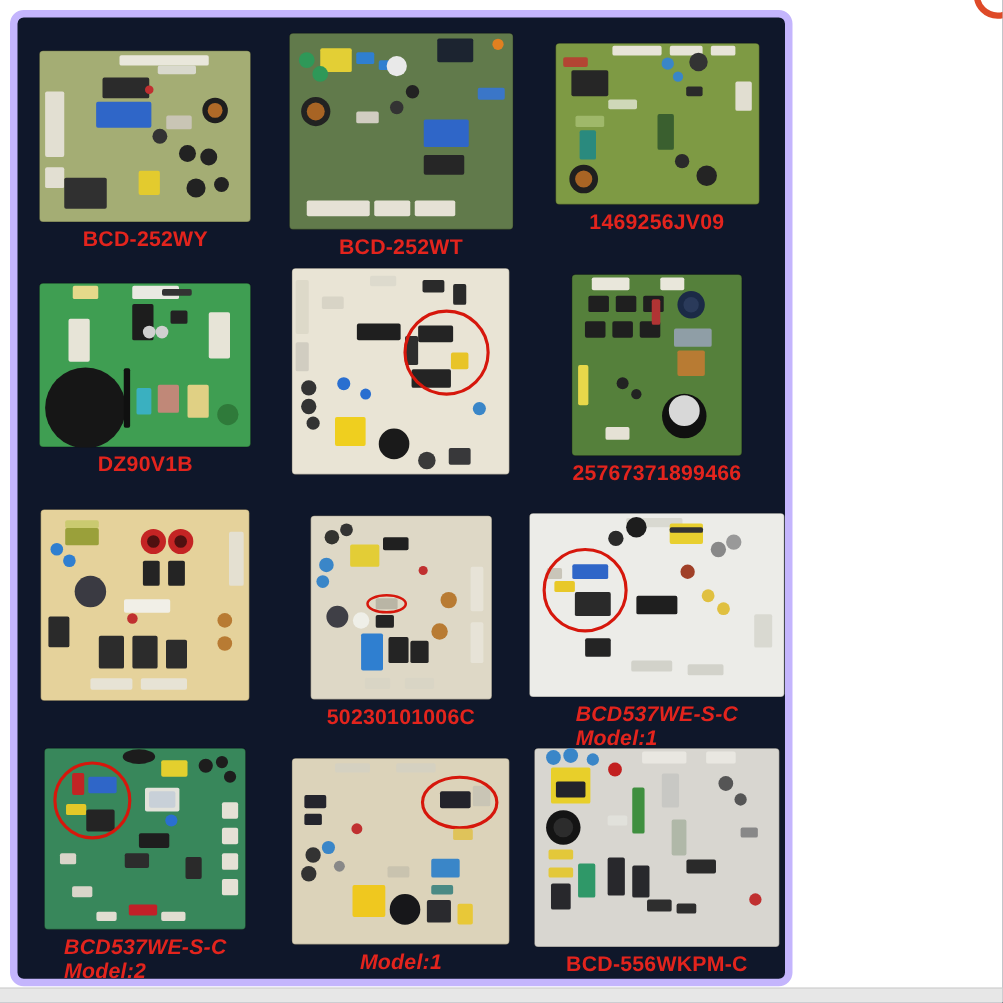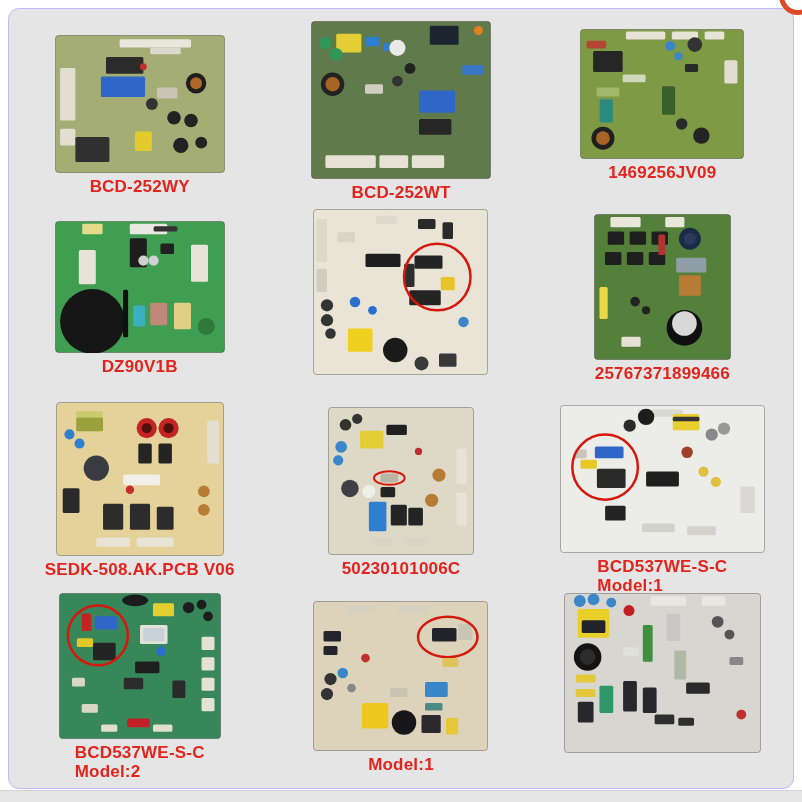--- a/index.html
+++ b/index.html
@@ -1,20 +1,20 @@
 <!DOCTYPE html>
 <html style="--label-color: #e3241d;"><head>
 <meta charset="utf-8">
 <style>
   html,body{margin:0;padding:0;width:802px;height:802px;background:#ffffff;overflow:hidden;}
   body{position:relative;font-family:"Liberation Sans",sans-serif;}
 
   .page{
-    position:absolute;left:8px;top:8px;width:786px;height:781px;
-    background:#e5e5e5;border:1px solid #c4b5fd;border-radius:11px;
+    position:absolute;left:8px;top:8px;width:626px;height:781px;
+    background:#0f172a;border:6px solid #c4b5fd;border-radius:11px;
     overflow:hidden;box-sizing:border-box;
   }
   .bottom-strip{
     position:absolute;left:0;bottom:0;width:802px;height:11px;
     background:#e7e7e7;border-top:1px solid #d2d2d2;
   }
   .red-arc{
     position:absolute;left:779px;top:-23px;width:28px;height:28px;
     border:5px solid #de4a28;border-radius:50%;background:transparent;
   }
@@ -33,21 +33,21 @@
   .cell:nth-child(5)  .photo{padding-top:10px;}
   .cell:nth-child(6)  .photo{padding-top:15px;}
   .cell:nth-child(7)  .photo{padding-top:5px;}
   .cell:nth-child(8)  .photo{padding-top:10px;}
   .cell:nth-child(9)  .photo{padding-top:8px;}
   .cell:nth-child(10) .photo{padding-top:0px;}
   .cell:nth-child(11) .photo{padding-top:8px;}
   .cell:nth-child(12) .photo{padding-top:0px;}
 
   .cap{margin-top:4px;text-align:center;line-height:19px;}
-  .cap.two{text-align:left;}
+  .cap.two{text-align:left;font-style:italic;}
   .label,.model{
     font-weight:700;font-size:17px;color:var(--label-color,#e3241d);
     letter-spacing:0.2px;white-space:nowrap;
   }
   svg{display:block;}
 </style>
 </head>
 <body>
 
 <div class="page">
@@ -252,24 +252,20 @@
             <rect x="100.8" y="104.72" width="16.8" height="23.1" rx="1.5" fill="#2c2c2c"></rect>
             <rect x="67.2" y="72.38" width="36.96" height="10.78" rx="1.5" fill="#f1efe7"></rect>
             <rect x="151.2" y="18.48" width="11.76" height="43.12" rx="1.5" fill="#e4e0d1"></rect>
             <circle cx="147.84" cy="89.32" r="5.88" fill="#b87b33"></circle>
             <circle cx="147.84" cy="107.8" r="5.88" fill="#b87b33"></circle>
             <rect x="40.32" y="135.52" width="33.6" height="9.24" rx="1.5" fill="#e7e3d5"></rect>
             <rect x="80.64" y="135.52" width="36.96" height="9.24" rx="1.5" fill="#e7e3d5"></rect>
             <circle cx="73.92" cy="87.78" r="4.2" fill="#c03030"></circle>
           </svg>
         </div>
-      <figcaption class="cap">
-        <div class="label">SEDK-508.AK.PCB V06</div>
-        <div class="model"></div>
-      </figcaption>
     </figure>
 
     <figure class="cell" style="margin:0">
       <div class="photo">
           <svg width="146" height="148">
             <rect x="0.5" y="0.5" width="145" height="147" rx="3" fill="#ded8c6" stroke="rgba(0,0,0,0.28)" stroke-width="1"></rect>
             <circle cx="17.52" cy="17.76" r="5.84" fill="#33332f"></circle>
             <circle cx="29.2" cy="11.84" r="5.11" fill="#333333"></circle>
             <rect x="32.12" y="23.68" width="23.36" height="17.76" rx="1.5" fill="#e3cd36"></rect>
             <circle cx="13.14" cy="39.96" r="5.84" fill="#3a86c8"></circle>
@@ -424,19 +420,23 @@
             <circle cx="153.66" cy="28.8" r="5.91" fill="#555555"></circle>
             <circle cx="165.48" cy="41.6" r="4.925" fill="#555555"></circle>
             <rect x="122.14" y="89.6" width="23.64" height="11.2" rx="1.5" fill="#2a2a2a"></rect>
             <rect x="165.48" y="64" width="13.79" height="8" rx="1.5" fill="#888888"></rect>
             <circle cx="177.3" cy="121.6" r="4.925" fill="#c03030"></circle>
             <rect x="90.62" y="121.6" width="19.7" height="9.6" rx="1.5" fill="#2e2e2e"></rect>
             <rect x="114.26" y="124.8" width="15.76" height="8" rx="1.5" fill="#2e2e2e"></rect>
             <rect x="59.1" y="54.4" width="15.76" height="8" rx="1.5" fill="#e1e1db"></rect>
           </svg>
         </div>
+      <figcaption class="cap">
+        <div class="label">BCD-556WKPM-C</div>
+        <div class="model"></div>
+      </figcaption>
     </figure>
 
   </div>
 </div>
 
 <div class="red-arc"></div>
 <div class="bottom-strip"></div>
 
 </body></html>

